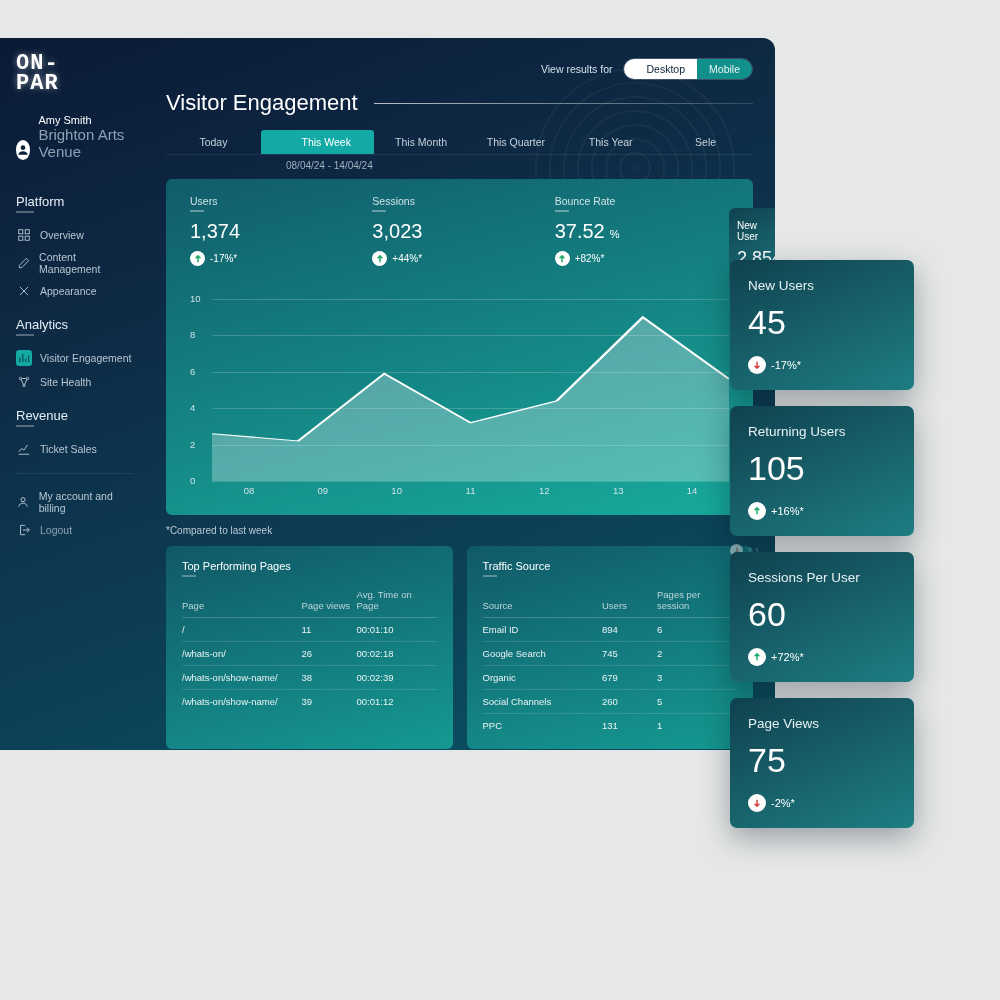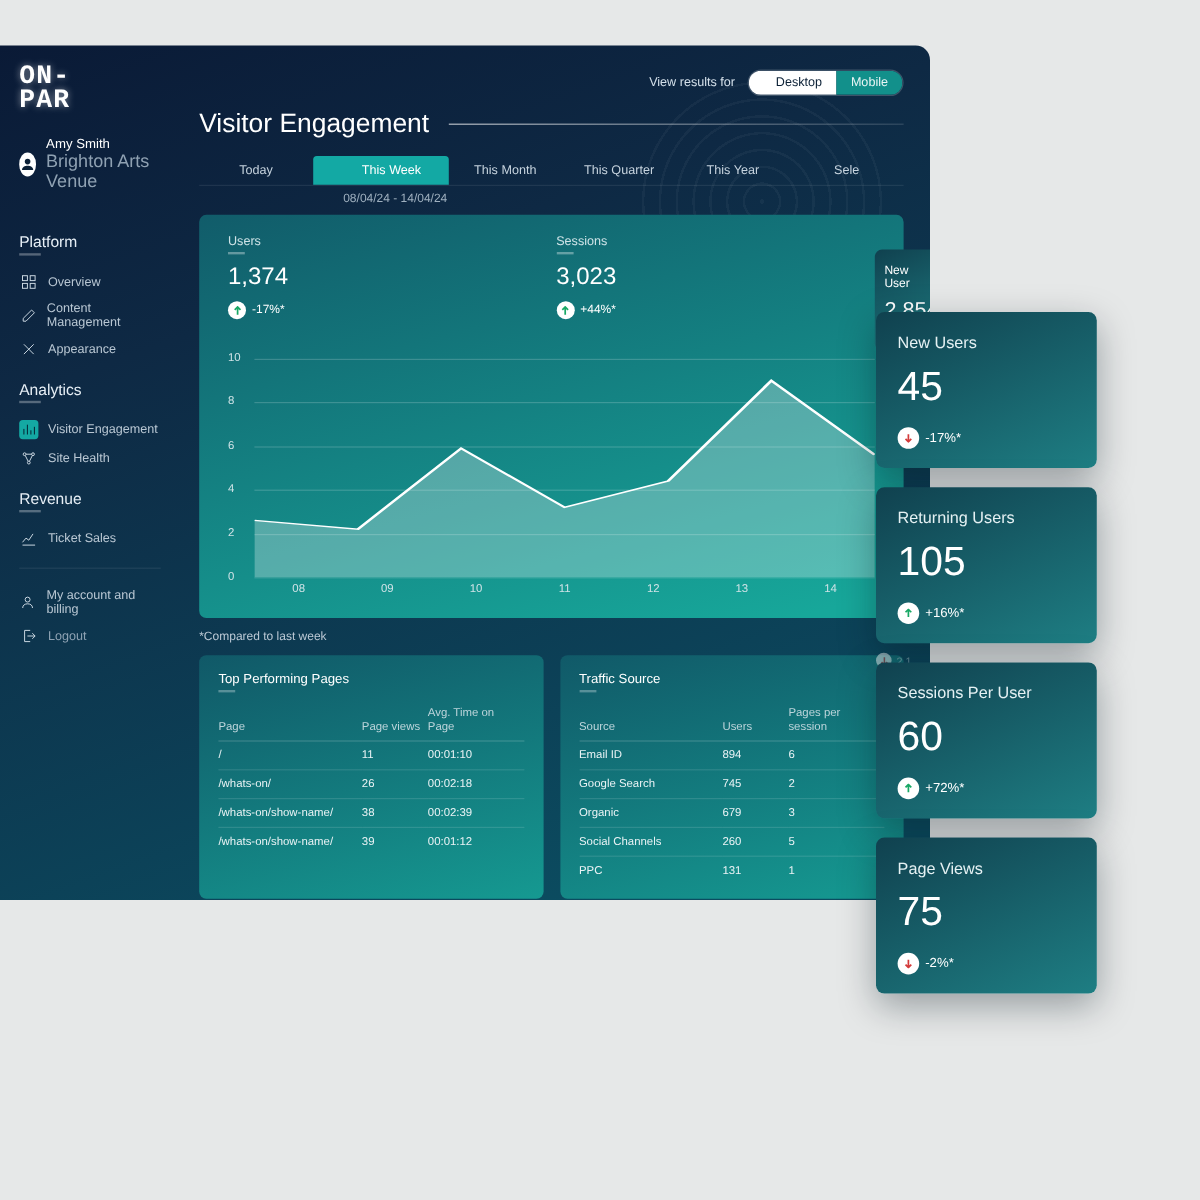--- a/index.html
+++ b/index.html
@@ -43,21 +43,21 @@
   .logo {
     font-family: "Courier New", monospace;
     font-weight: 700;
     font-size: 22px;
     line-height: 20px;
     letter-spacing: 1px;
     color: #fff;
     text-shadow: 0 0 6px rgba(255,255,255,0.5);
     margin-bottom: 20px;
   }
-  .account { display:flex; align-items:center; gap:8px; margin-bottom:34px; }
+  .account { display:flex; align-items:flex-end; gap:8px; margin-bottom:34px; }
   .avatar {
     width:20px; height:20px; border-radius:50%;
     background:#fff;
     display:flex; align-items:center; justify-content:center;
   }
   .avatar svg{width:14px;height:14px;}
   .acct-name{font-size:11px; color:#fff;}
   .acct-sub{font-size:15px; color:#8fa1b2;}
   .section-title {
     font-size:13px; font-weight:300; color:#e6eef5;
@@ -331,20 +331,33 @@
     <div class="m-label">Sessions</div>
     <div class="m-under"></div>
     <div class="m-value">3,023</div>
     <div class="delta">
               <span class="arrow up">
                 <svg viewBox="0 0 10 10" fill="none" stroke-width="1.8">
                   <path d="M5 9V1M2 4l3-3 3 3"></path>
                 </svg>
               </span>
               <span>+44%*</span>
+            </div>
+          </div>
+          <div class="metric">
+    <div class="m-label">Bounce Rate</div>
+    <div class="m-under"></div>
+    <div class="m-value">37.52<span class="unit"> %</span></div>
+    <div class="delta">
+              <span class="arrow up">
+                <svg viewBox="0 0 10 10" fill="none" stroke-width="1.8">
+                  <path d="M5 9V1M2 4l3-3 3 3"></path>
+                </svg>
+              </span>
+              <span>+82%*</span>
             </div>
           </div>
         </div>
       <div class="chart">
         <div class="y-axis" id="yaxis">
             <span class="y-tick" style="top: calc(100% - 6px);">0</span>
             <span class="y-tick" style="top: calc(80% - 6px);">2</span>
             <span class="y-tick" style="top: calc(60% - 6px);">4</span>
             <span class="y-tick" style="top: calc(40% - 6px);">6</span>
             <span class="y-tick" style="top: calc(20% - 6px);">8</span>

